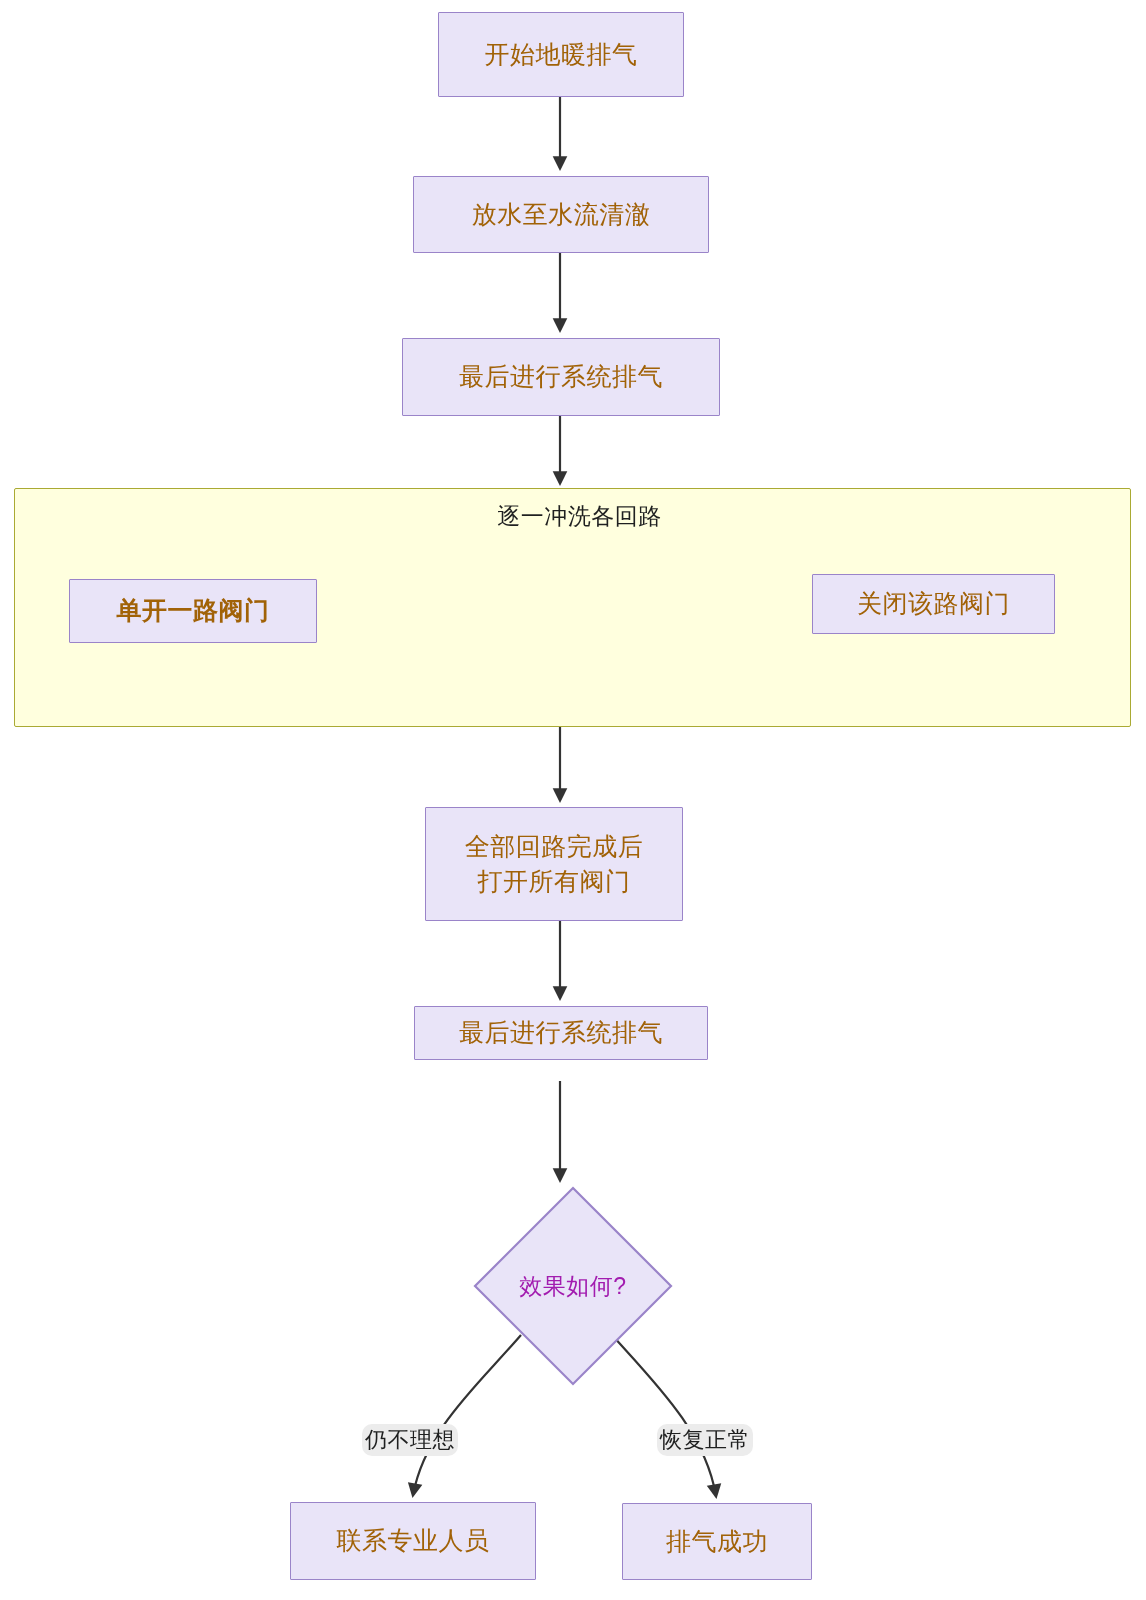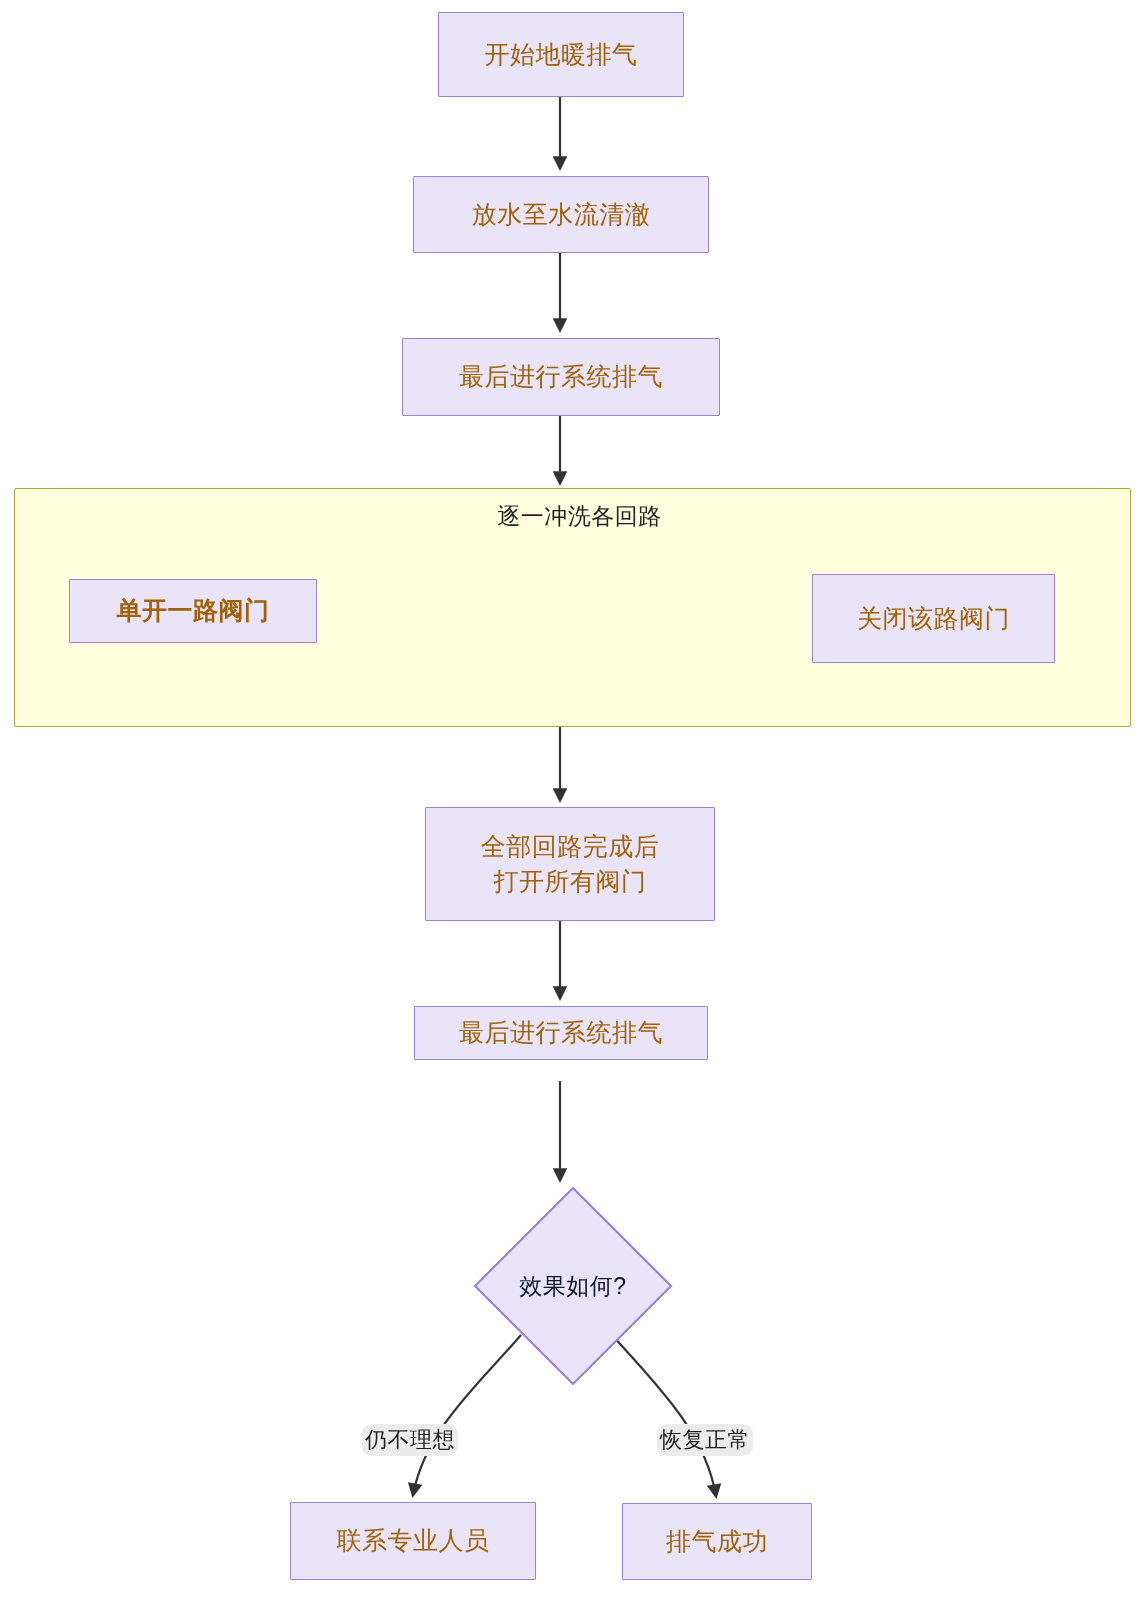--- a/index.html
+++ b/index.html
@@ -73,21 +73,21 @@
   .diamond-label {
     position: absolute;
     left: 0;
     top: 0;
     width: 100%;
     height: 100%;
     display: flex;
     align-items: center;
     justify-content: center;
     font-size: 23px;
-    color: #0f172a;
+    color: #a21caf;
     letter-spacing: 0.5px;
   }
   .edge-label {
     position: absolute;
     background: #ececec;
     color: #1f2020;
     font-size: 22px;
     letter-spacing: 0.5px;
     padding: 1px 3px;
     white-space: nowrap;
@@ -125,23 +125,23 @@
 
   <div class="node" style="left:438px; top:12px; width:246px; height:85px;">开始地暖排气</div>
 
   <div class="node" style="left:413px; top:176px; width:296px; height:77px;">放水至水流清澈</div>
 
   <div class="node" style="left:402px; top:338px; width:318px; height:78px;">最后进行系统排气</div>
 
   <div class="node" style="left:69px; top:579px; width:248px; height:64px;font-weight:bold;">单开一路阀门</div>
 
 
-  <div class="node" style="left:812px; top:574px; width:243px; height:89px;">关闭该路阀门</div>
+  <div class="node" style="left:812px; top:574px; width:243px; height:60px;">关闭该路阀门</div>
 
-  <div class="node" style="left:425px; top:807px; width:290px; height:114px;">全部回路完成后
+  <div class="node" style="left:425px; top:807px; width:258px; height:114px;">全部回路完成后
 打开所有阀门</div>
 
   <div class="node" style="left:414px; top:1006px; width:294px; height:54px;">最后进行系统排气</div>
 
   <div class="diamond-wrap" style="left:473px; top:1186px; width:200px; height:200px;">
     <svg width="200" height="200" viewBox="0 0 200 200" xmlns="http://www.w3.org/2000/svg">
       <polygon points="100,2 198,100 100,198 2,100" fill="#e9e4f8" stroke="#9a84c9" stroke-width="2.2"></polygon>
     </svg>
     <div class="diamond-label">效果如何?</div>
   </div>

